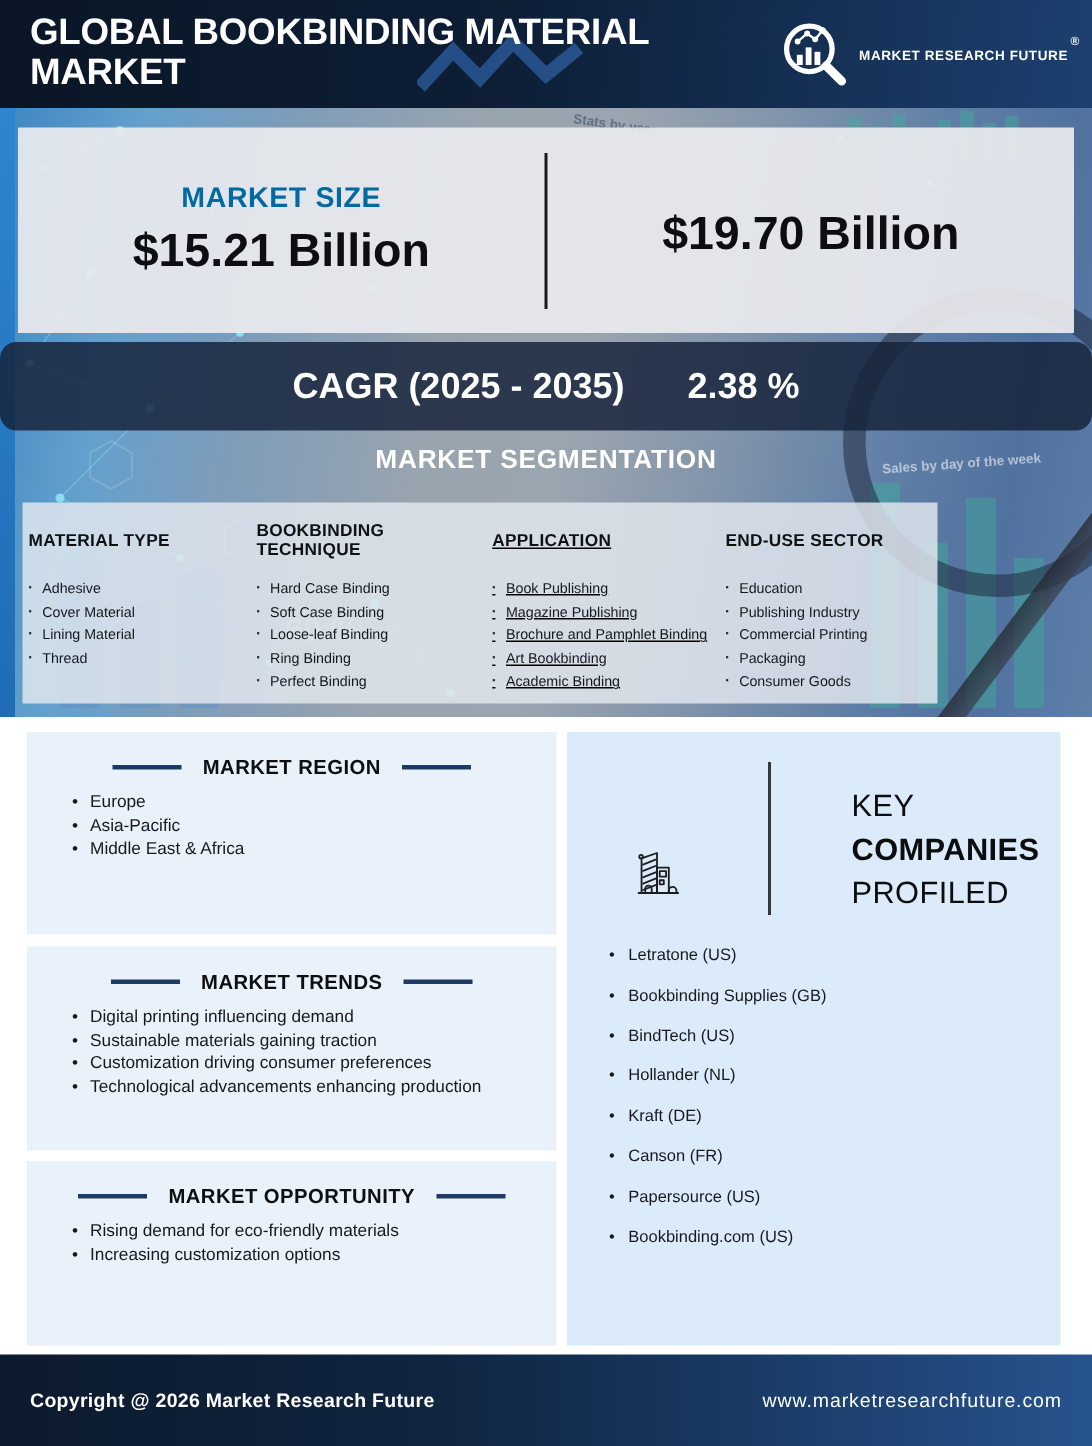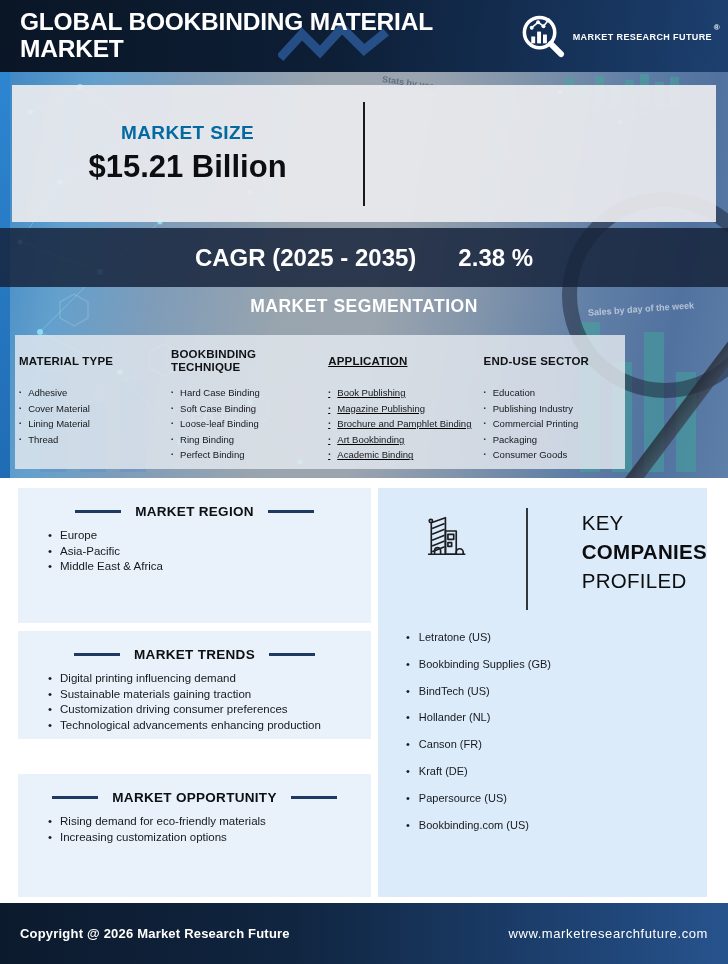--- a/index.html
+++ b/index.html
@@ -44,21 +44,21 @@
     background:rgba(233,235,238,.93); display:flex;
   }
   .stat-half { flex:1; display:flex; flex-direction:column; align-items:center; justify-content:center; }
   .stat-divider { width:2px; height:104px; background:#17191d; align-self:center; }
   .stat-label { font-size:19px; font-weight:bold; color:#0369a1; letter-spacing:.4px; }
   .stat-value { font-size:31px; font-weight:bold; color:#0c0e12; margin-top:5px; }
 
   .cagr-band {
     position:absolute; left:0; top:156px; width:728px; height:59px;
     background:rgba(21,34,58,.84); display:flex; align-items:center; justify-content:center;
-    color:#fff; font-size:24px; font-weight:bold;
+    color:#fff; font-size:24px; font-weight:bold;border-radius:11px;
   }
   .cagr-band .cagr-value { margin-left:42px; }
 
   .seg-title {
     position:absolute; left:0; top:224px; width:728px; text-align:center;
     color:#fff; font-size:17.5px; font-weight:bold; letter-spacing:.5px;
   }
 
   .seg-panel {
     position:absolute; left:15px; top:263px; width:610px; height:134px;
@@ -70,32 +70,32 @@
     min-height:36px; display:flex; align-items:center; }
   .seg-col.c2 .seg-head { max-width:104px; line-height:1.15; }
   .seg-list { list-style:none; margin-top:6px; }
   .seg-list li { font-size:9.5px; color:#15181c; line-height:15.6px; }
   .seg-list li::before { content:"▪"; font-size:6px; vertical-align:2px; margin-right:7px; color:#2a2d33; }
 
   
   .bottom { position:absolute; left:0; top:478px; width:728px; height:425px; background:#fff; }
   .panel { position:absolute; background:#e9f2fb; }
   .panel-region      { left:18px; top:10px;  width:353px; height:135px; }
-  .panel-trends      { left:18px; top:153px; width:353px; height:108px; }
+  .panel-trends      { left:18px; top:153px; width:353px; height:136px; }
   .panel-opportunity { left:18px; top:296px; width:353px; height:123px; }
   .panel-companies   { left:378px; top:10px; width:329px; height:409px; background:#dcebfa; }
 
   .sec-title-row { display:flex; align-items:center; justify-content:center; gap:14px; margin-top:16px; }
   .sec-dash { width:46px; height:3px; background:#1e3a63; }
   .sec-title { font-size:13.5px; font-weight:bold; color:#0d0f12; letter-spacing:.3px; }
   .sec-list { list-style:none; margin:9px 0 0 30px; }
   .sec-list li { font-size:11.5px; color:#17191c; line-height:15.6px; }
   .sec-list li::before { content:"•"; margin-right:8px; color:#17191c; }
 
-  .comp-head { display:flex; align-items:flex-start; padding:20px 0 0 40px;gap:36px; }
+  .comp-head { display:flex; align-items:flex-end; padding:20px 14px 0 40px;gap:36px; }
   .comp-divider { width:2px; height:102px; background:#33363b; margin:0 18px 0 22px; }
   .comp-title { font-size:20.5px; color:#0c0d0f; line-height:29px; letter-spacing:.3px; }
   .comp-title .bold { font-weight:bold; }
   .comp-list { list-style:none; margin:14px 0 0 28px; }
   .comp-list li { font-size:11px; color:#17191c; line-height:26.8px; }
   .comp-list li::before { content:"•"; margin-right:9px; }
 
   
   .footer {
     position:absolute; left:0; top:903px; width:728px; height:61px;
@@ -211,20 +211,21 @@
     <div class="magnifier"></div>
     <div class="pen"></div>
 
     <div class="stats-panel">
       <div class="stat-half">
         <div class="stat-label">MARKET SIZE</div>
         <div class="stat-value">$15.21 Billion</div>
       </div>
       <div class="stat-divider"></div>
       <div class="stat-half">
+        <div class="stat-value">$19.70 Billion</div>
       </div>
     </div>
 
     <div class="cagr-band">
       <span>CAGR (2025 - 2035)</span>
       <span class="cagr-value">2.38 %</span>
     </div>
 
     <div class="seg-title">MARKET SEGMENTATION</div>
     <div class="seg-panel">
@@ -333,22 +334,22 @@
           <div>KEY</div>
           <div class="bold">COMPANIES</div>
           <div>PROFILED</div>
         </div>
       </div>
       <ul class="comp-list">
           <li>Letratone (US)</li>
           <li>Bookbinding Supplies (GB)</li>
           <li>BindTech (US)</li>
           <li>Hollander (NL)</li>
+          <li>Kraft (DE)</li>
           <li>Canson (FR)</li>
-          <li>Kraft (DE)</li>
           <li>Papersource (US)</li>
           <li>Bookbinding.com (US)</li>
         </ul>
     </div>
 
   </div>
 
   <div class="footer">
     <span class="footer-copy">Copyright @ 2026 Market Research Future</span>
     <span class="footer-site">www.marketresearchfuture.com</span>

